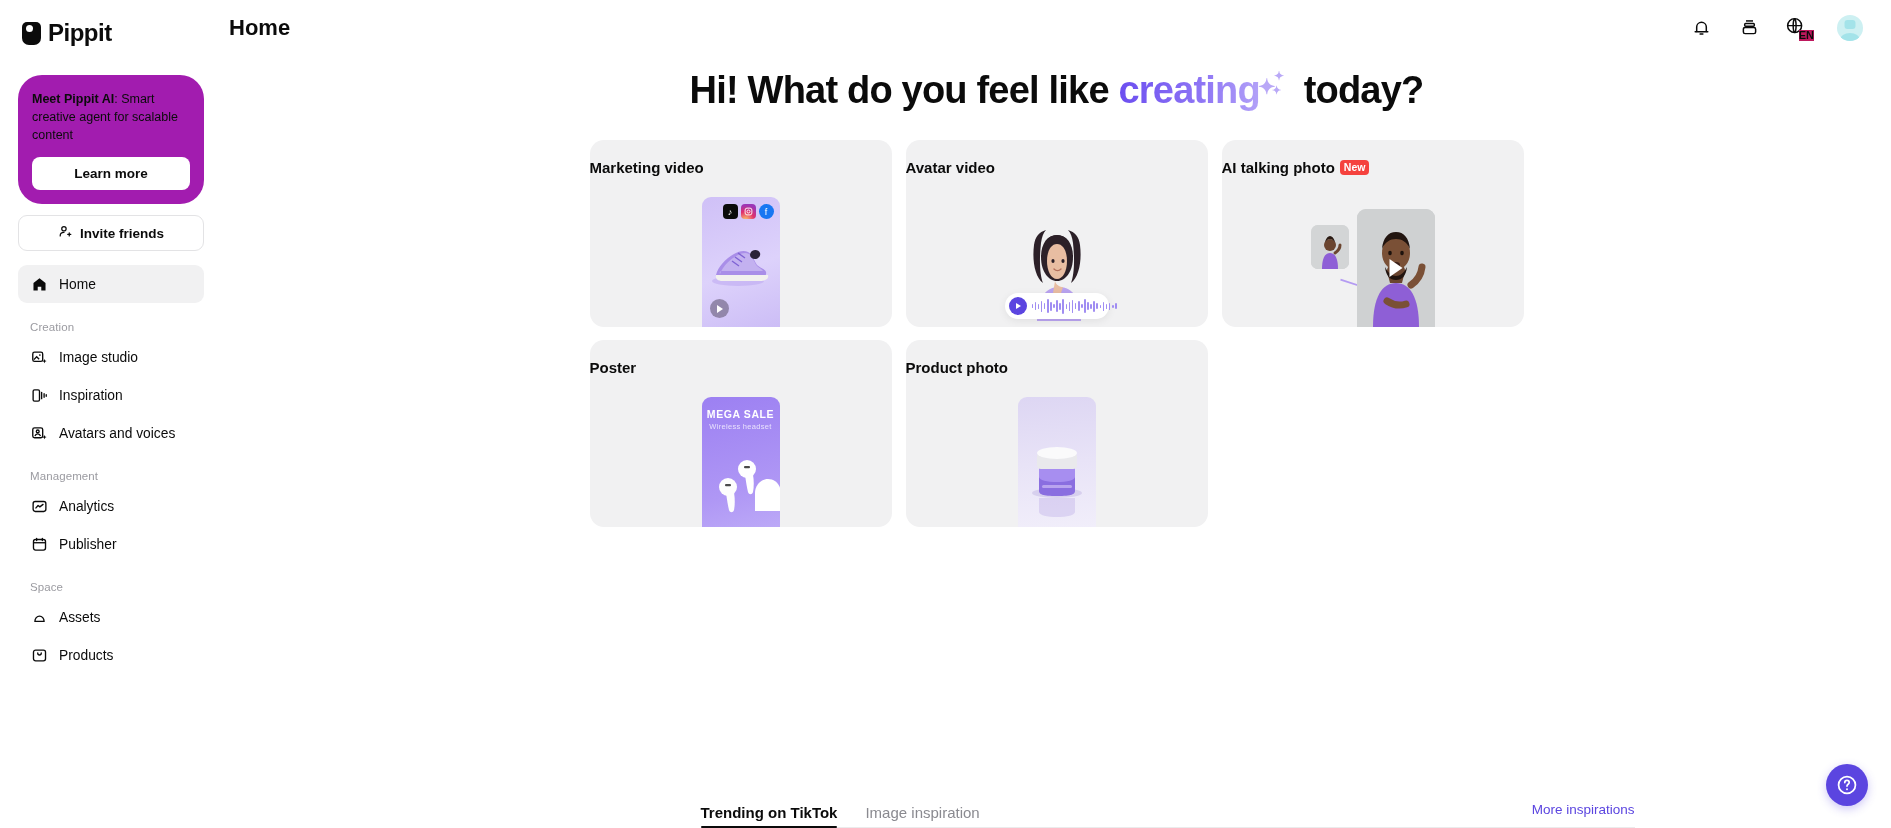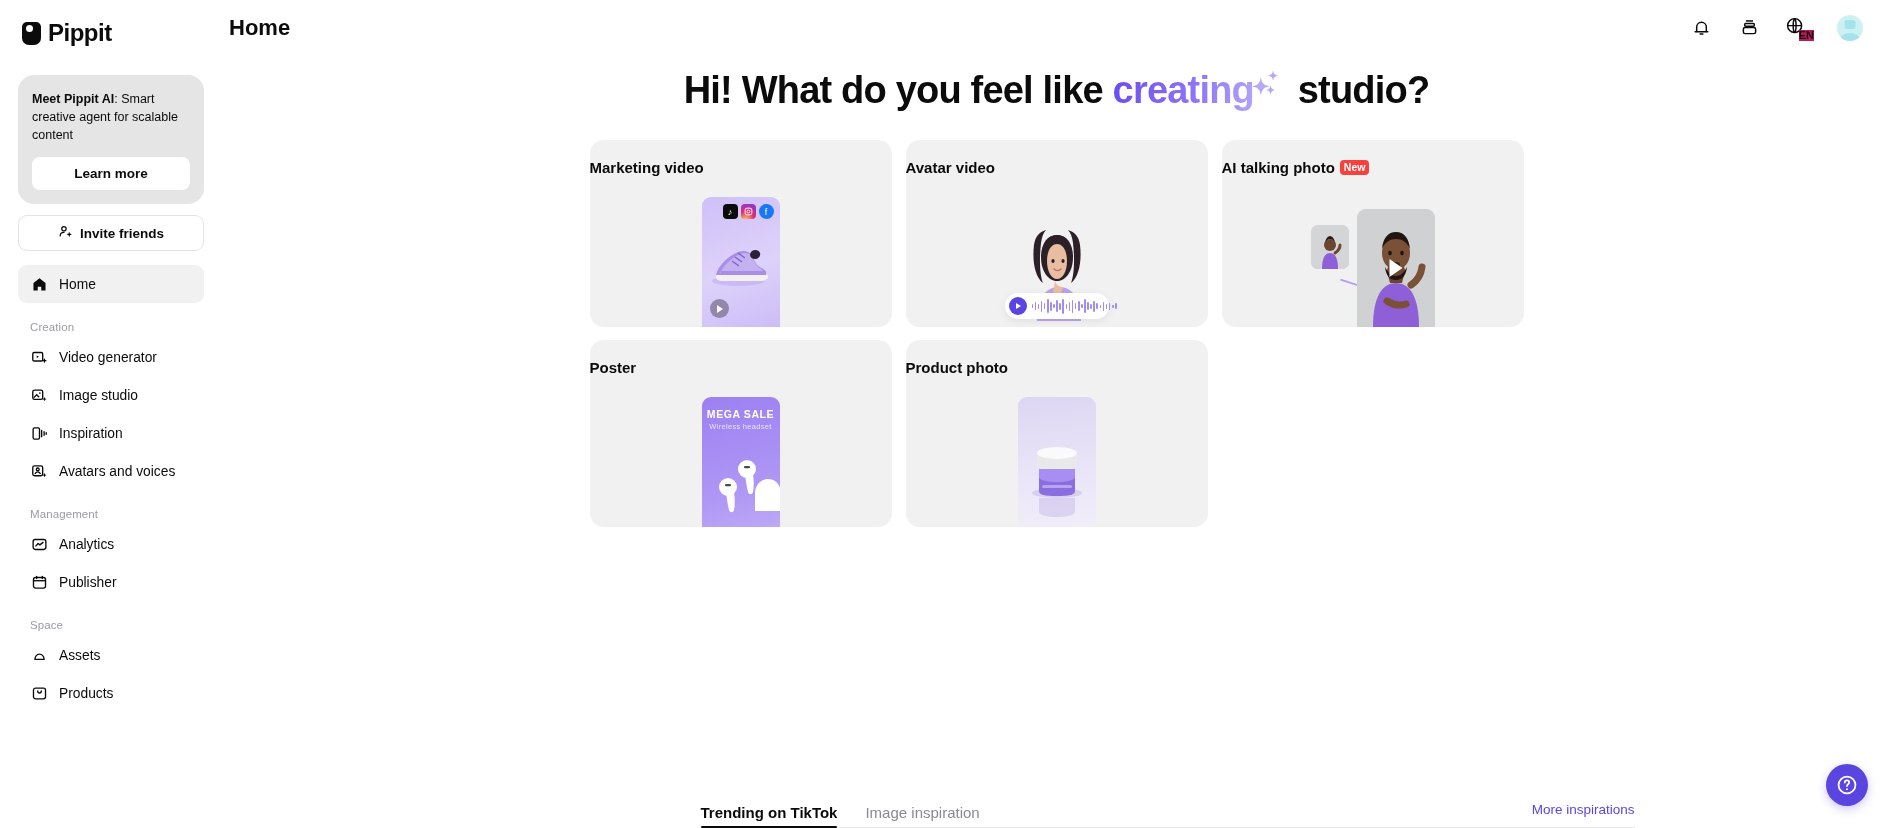--- a/index.html
+++ b/index.html
@@ -29,21 +29,21 @@
   }
   .brand-mark::after {
     content: ""; position: absolute; top: 3px; left: 4px;
     width: 7px; height: 7px; border-radius: 50%;
     background: #ffffff;
   }
   .brand-name { font-size: 24px; font-weight: 700; letter-spacing: -0.5px; }
 
   .promo {
     margin-top: 9px;
-    background: #e5e5e5; border-radius: 16px;
+    background: #a21caf; border-radius: 24px;
     padding: 15px 14px 14px 14px;
   }
   .promo-text {
     font-size: 12.5px; line-height: 1.45; color: #0b0b0b;
     font-weight: 400;
   }
   .promo-text b { font-weight: 700; }
   .promo-btn {
     margin-top: 13px; width: 100%; height: 33px;
     background: #ffffff; border: none; border-radius: 8px;
@@ -294,30 +294,20 @@
         <span class="ic">
           <svg width="17" height="17" viewBox="0 0 24 24" fill="#0b0b0b">
             <path d="M12 3.2 3.5 10v10.3h6v-5.1h5v5.1h6V10z"></path>
           </svg>
         </span>
         <span>Home</span>
       </div>
 
       <div class="nav-group">Creation</div>
 
-      <div class="nav-item">
-        <span class="ic">
-          <svg width="17" height="17" viewBox="0 0 24 24" fill="none" stroke="#0b0b0b" stroke-width="1.9">
-            <rect x="2.5" y="5" width="14" height="12" rx="2"></rect>
-            <path d="M8 9.2v3.6l3.2-1.8z" fill="#0b0b0b" stroke="none"></path>
-            <path d="M19 14.5v4M17 16.5h4" stroke-linecap="round"></path>
-          </svg>
-        </span>
-        <span>Video generator</span>
-      </div>
 
       <div class="nav-item">
         <span class="ic">
           <svg width="17" height="17" viewBox="0 0 24 24" fill="none" stroke="#0b0b0b" stroke-width="1.9">
             <rect x="2.5" y="4.5" width="14" height="13" rx="2.5"></rect>
             <path d="M4 15l4-4 3.5 3.5"></path>
             <circle cx="12.5" cy="8.5" r="1.2" fill="#0b0b0b" stroke="none"></circle>
             <path d="M19 14l.9 2.1 2.1.9-2.1.9-.9 2.1-.9-2.1-2.1-.9 2.1-.9z" fill="#0b0b0b" stroke="none"></path>
           </svg>
         </span>
@@ -420,21 +410,21 @@
           </svg>
           <span class="lang-text">EN</span>
         </span>
         <span class="avatar"></span>
       </div>
     </div>
 
     <h1 class="hero">
       <span>Hi! What do you feel like </span><span class="grad">creating</span><span class="sparkles">
         <span class="sp sp1">✦</span><span class="sp sp2">✦</span><span class="sp sp3">✦</span>
-      </span><span> studio?</span>
+      </span><span> today?</span>
     </h1>
 
     <div class="cards">
 
       <div class="card-row">
 
         <div class="card">
           <div class="card-title">Marketing video</div>
           <div class="thumb mk-thumb">
             <div class="socials">

